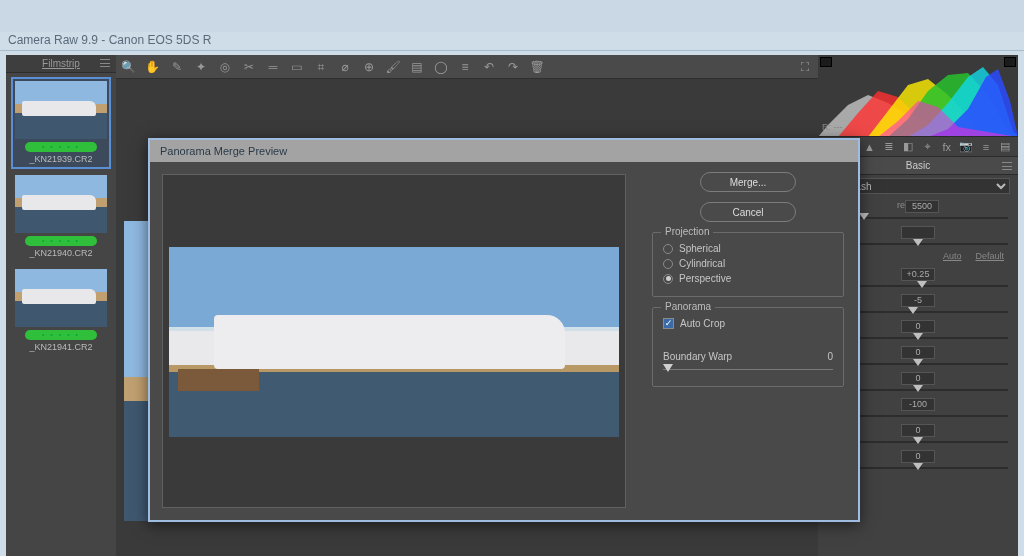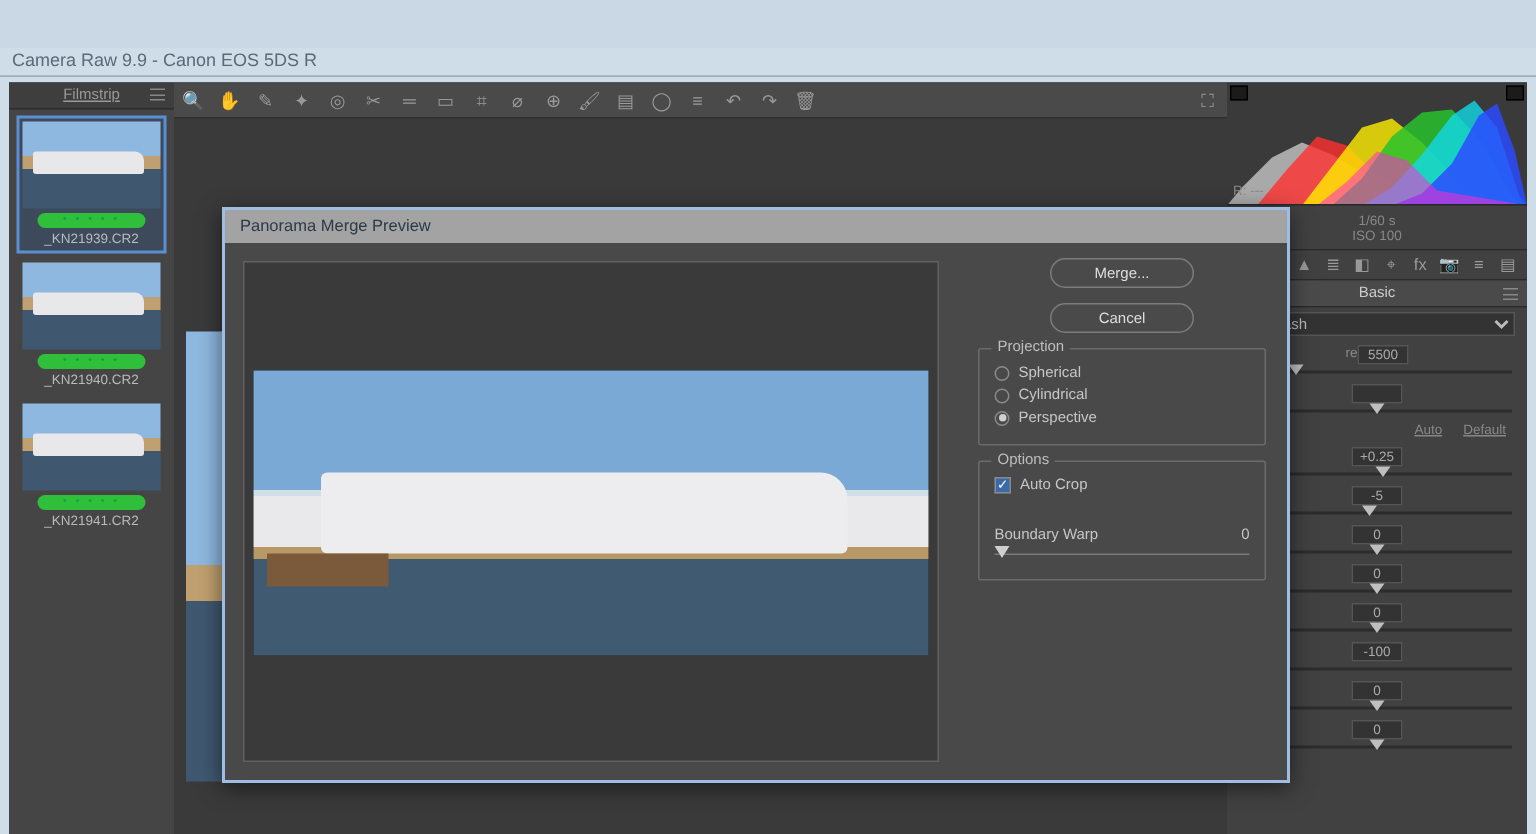--- a/index.html
+++ b/index.html
@@ -147,28 +147,20 @@
         <path d="M0,82 L10,70 30,50 50,40 70,48 90,60 120,72 160,78 200,82 Z" fill="#bdbdbd" opacity=".85"></path>
         <path d="M20,82 L40,58 60,36 80,42 100,62 130,76 200,82 Z" fill="#ff3030" opacity=".8"></path>
         <path d="M50,82 L70,56 90,30 110,24 130,40 160,72 200,82 Z" fill="#ffee00" opacity=".8"></path>
         <path d="M70,82 L90,64 110,36 130,20 150,18 170,40 190,76 200,82 Z" fill="#28c22e" opacity=".85"></path>
         <path d="M90,82 L110,70 130,48 150,22 165,12 180,30 195,76 200,82 Z" fill="#12d8e8" opacity=".8"></path>
         <path d="M110,82 L130,74 150,54 168,22 180,14 192,46 200,82 Z" fill="#2b4bff" opacity=".85"></path>
         <path d="M60,82 L80,66 100,46 120,52 140,72 200,82 Z" fill="#ff2bd1" opacity=".55"></path>
       </svg>
       <div class="r-badge">R:   ---</div>
     </div>
-    <div class="metabar">
-      <div class="row">
-        <span>1/60 s</span>
-      </div>
-      <div class="row">
-        <span>ISO 100</span>
-      </div>
-    </div>
     <div class="tabstrip">
       <span class="tab-icon">◑</span>
       <span class="tab-icon">⟋</span>
       <span class="tab-icon">▲</span>
       <span class="tab-icon">≣</span>
       <span class="tab-icon">◧</span>
       <span class="tab-icon">⌖</span>
       <span class="tab-icon">fx</span>
       <span class="tab-icon">📷</span>
       <span class="tab-icon">≡</span>
@@ -321,21 +313,21 @@
         <div class="radio-row">
           <span class="radio"></span>
           <span>Cylindrical</span>
         </div>
         <div class="radio-row">
           <span class="radio checked"></span>
           <span>Perspective</span>
         </div>
       </div>
       <div class="group">
-        <span class="legend">Options</span>
+        <span class="legend">Panorama</span>
         <div class="check-row">
           <span class="checkbox"></span>
           <span>Auto Crop</span>
         </div>
         <div class="bw-row">
           <div class="lbl">
             <span>Boundary Warp</span>
             <span>0</span>
           </div>
           <div class="bw-track">

